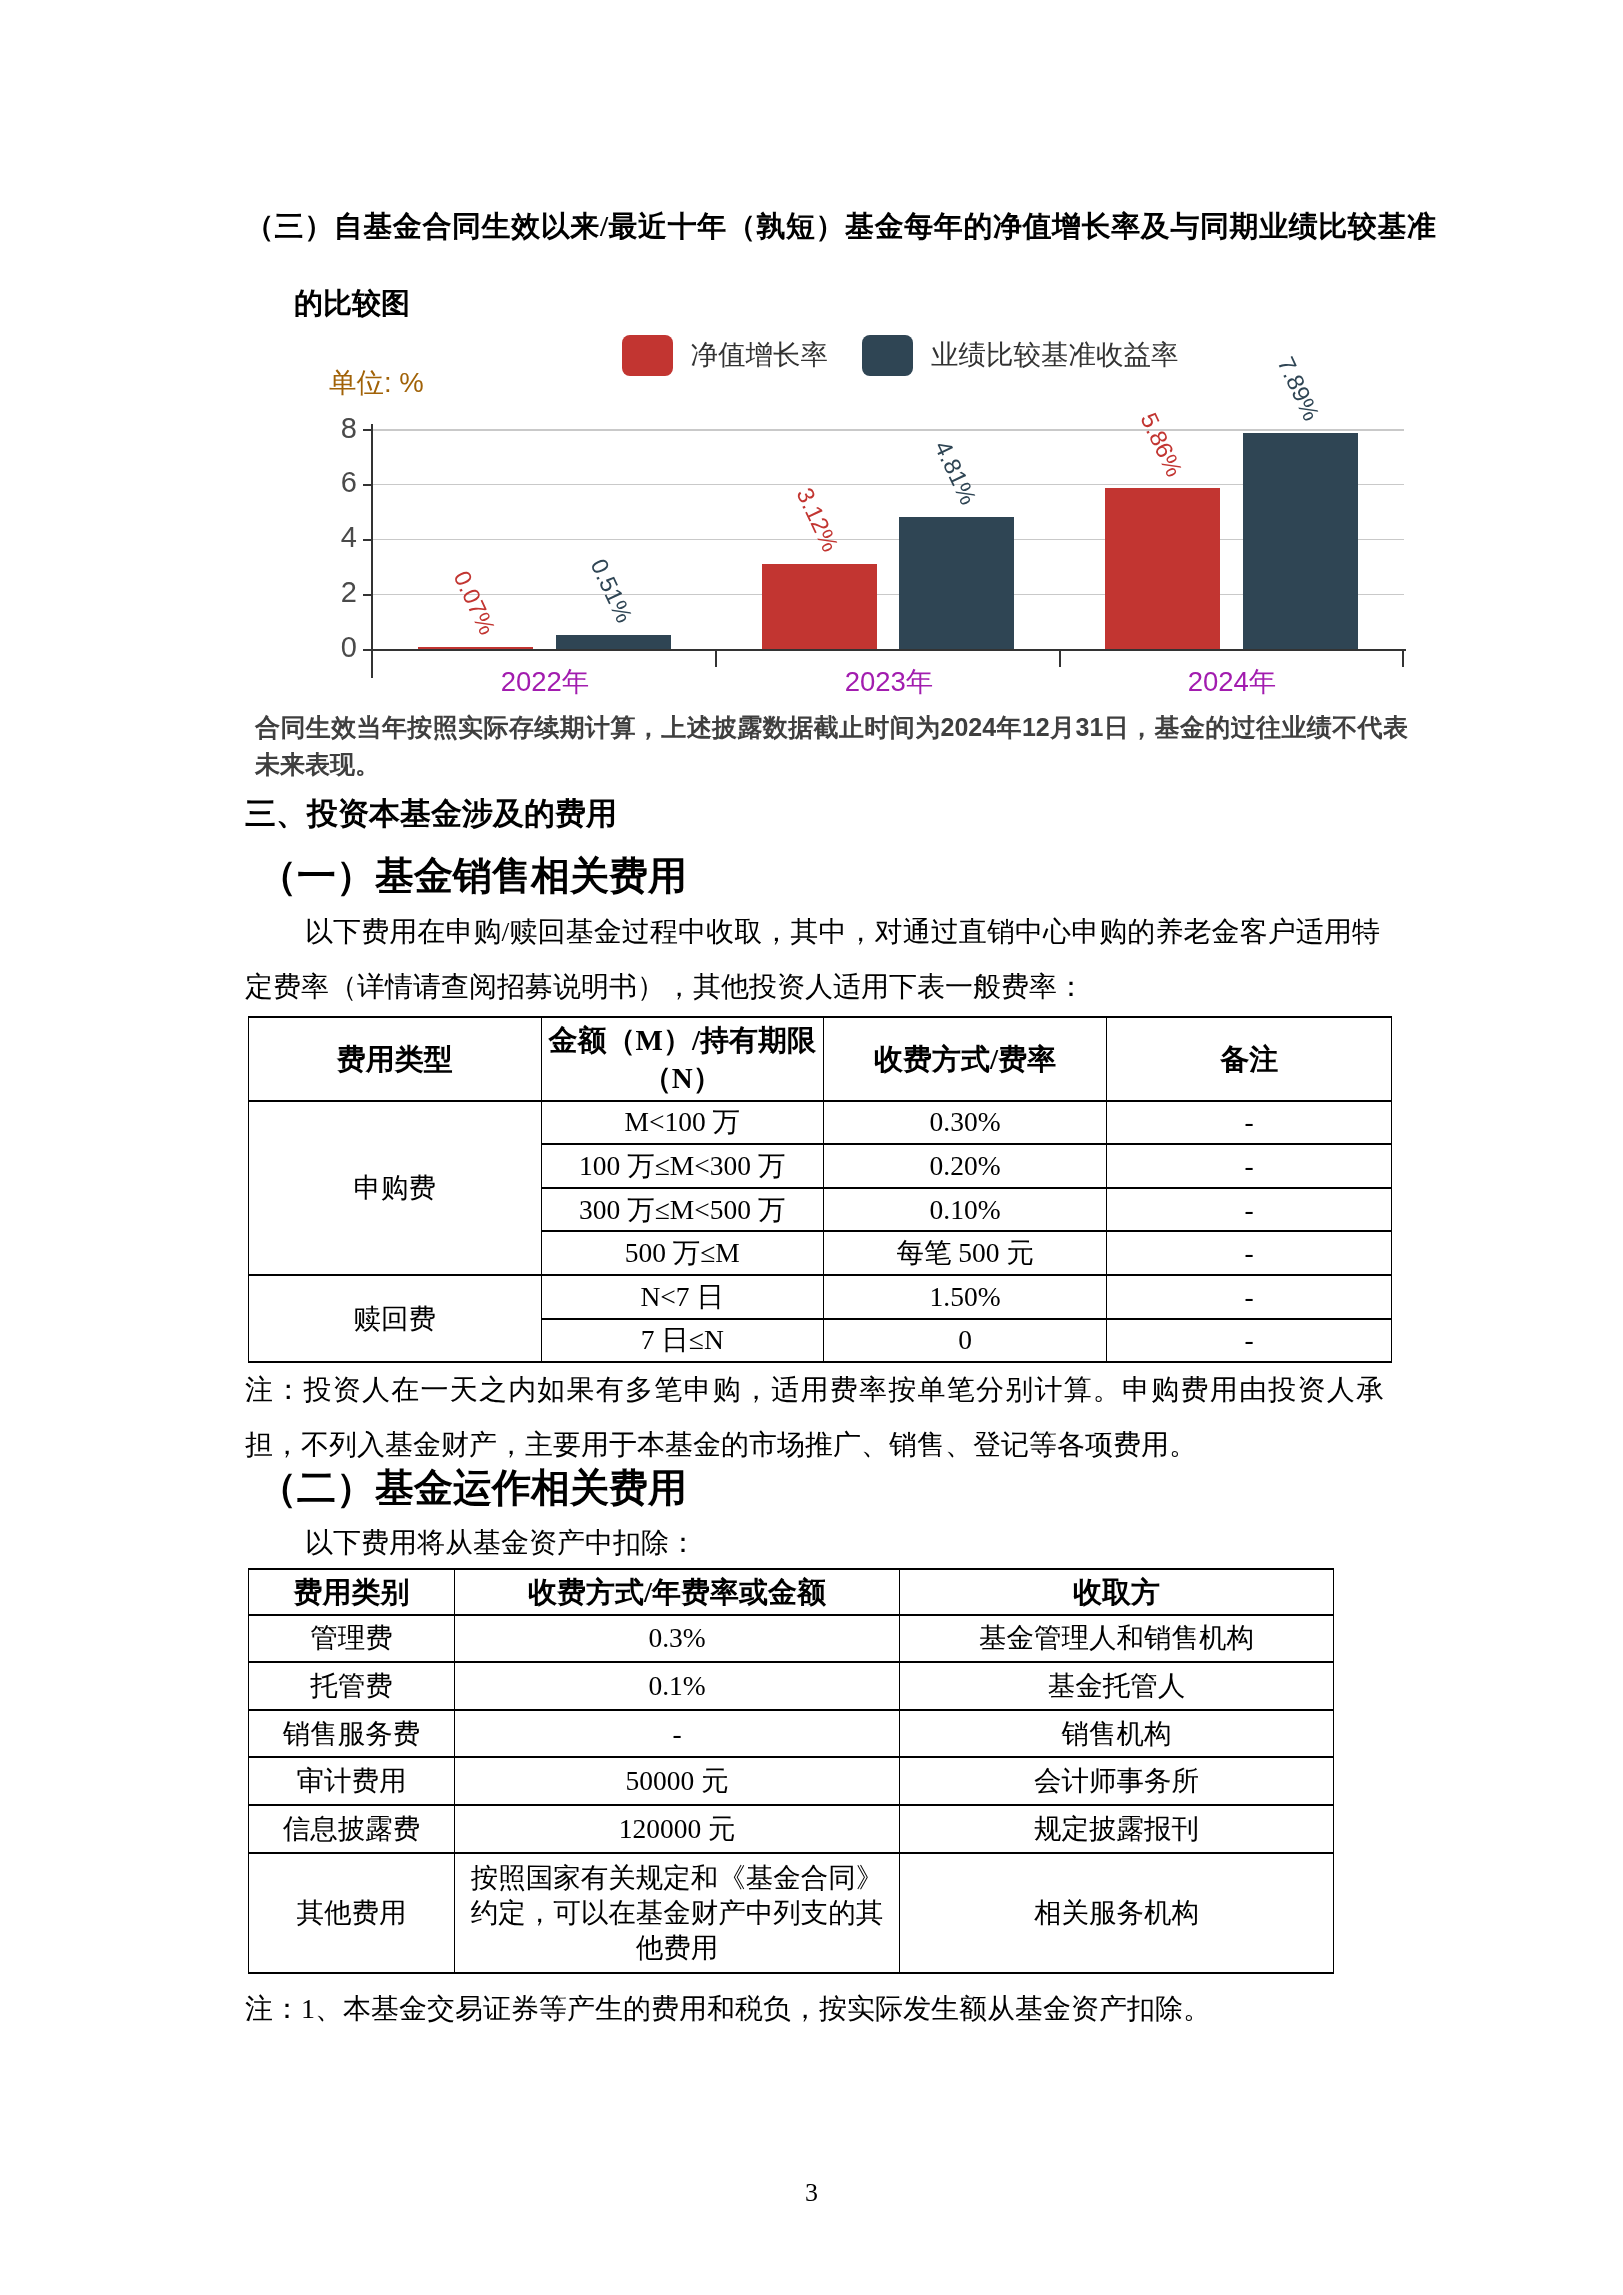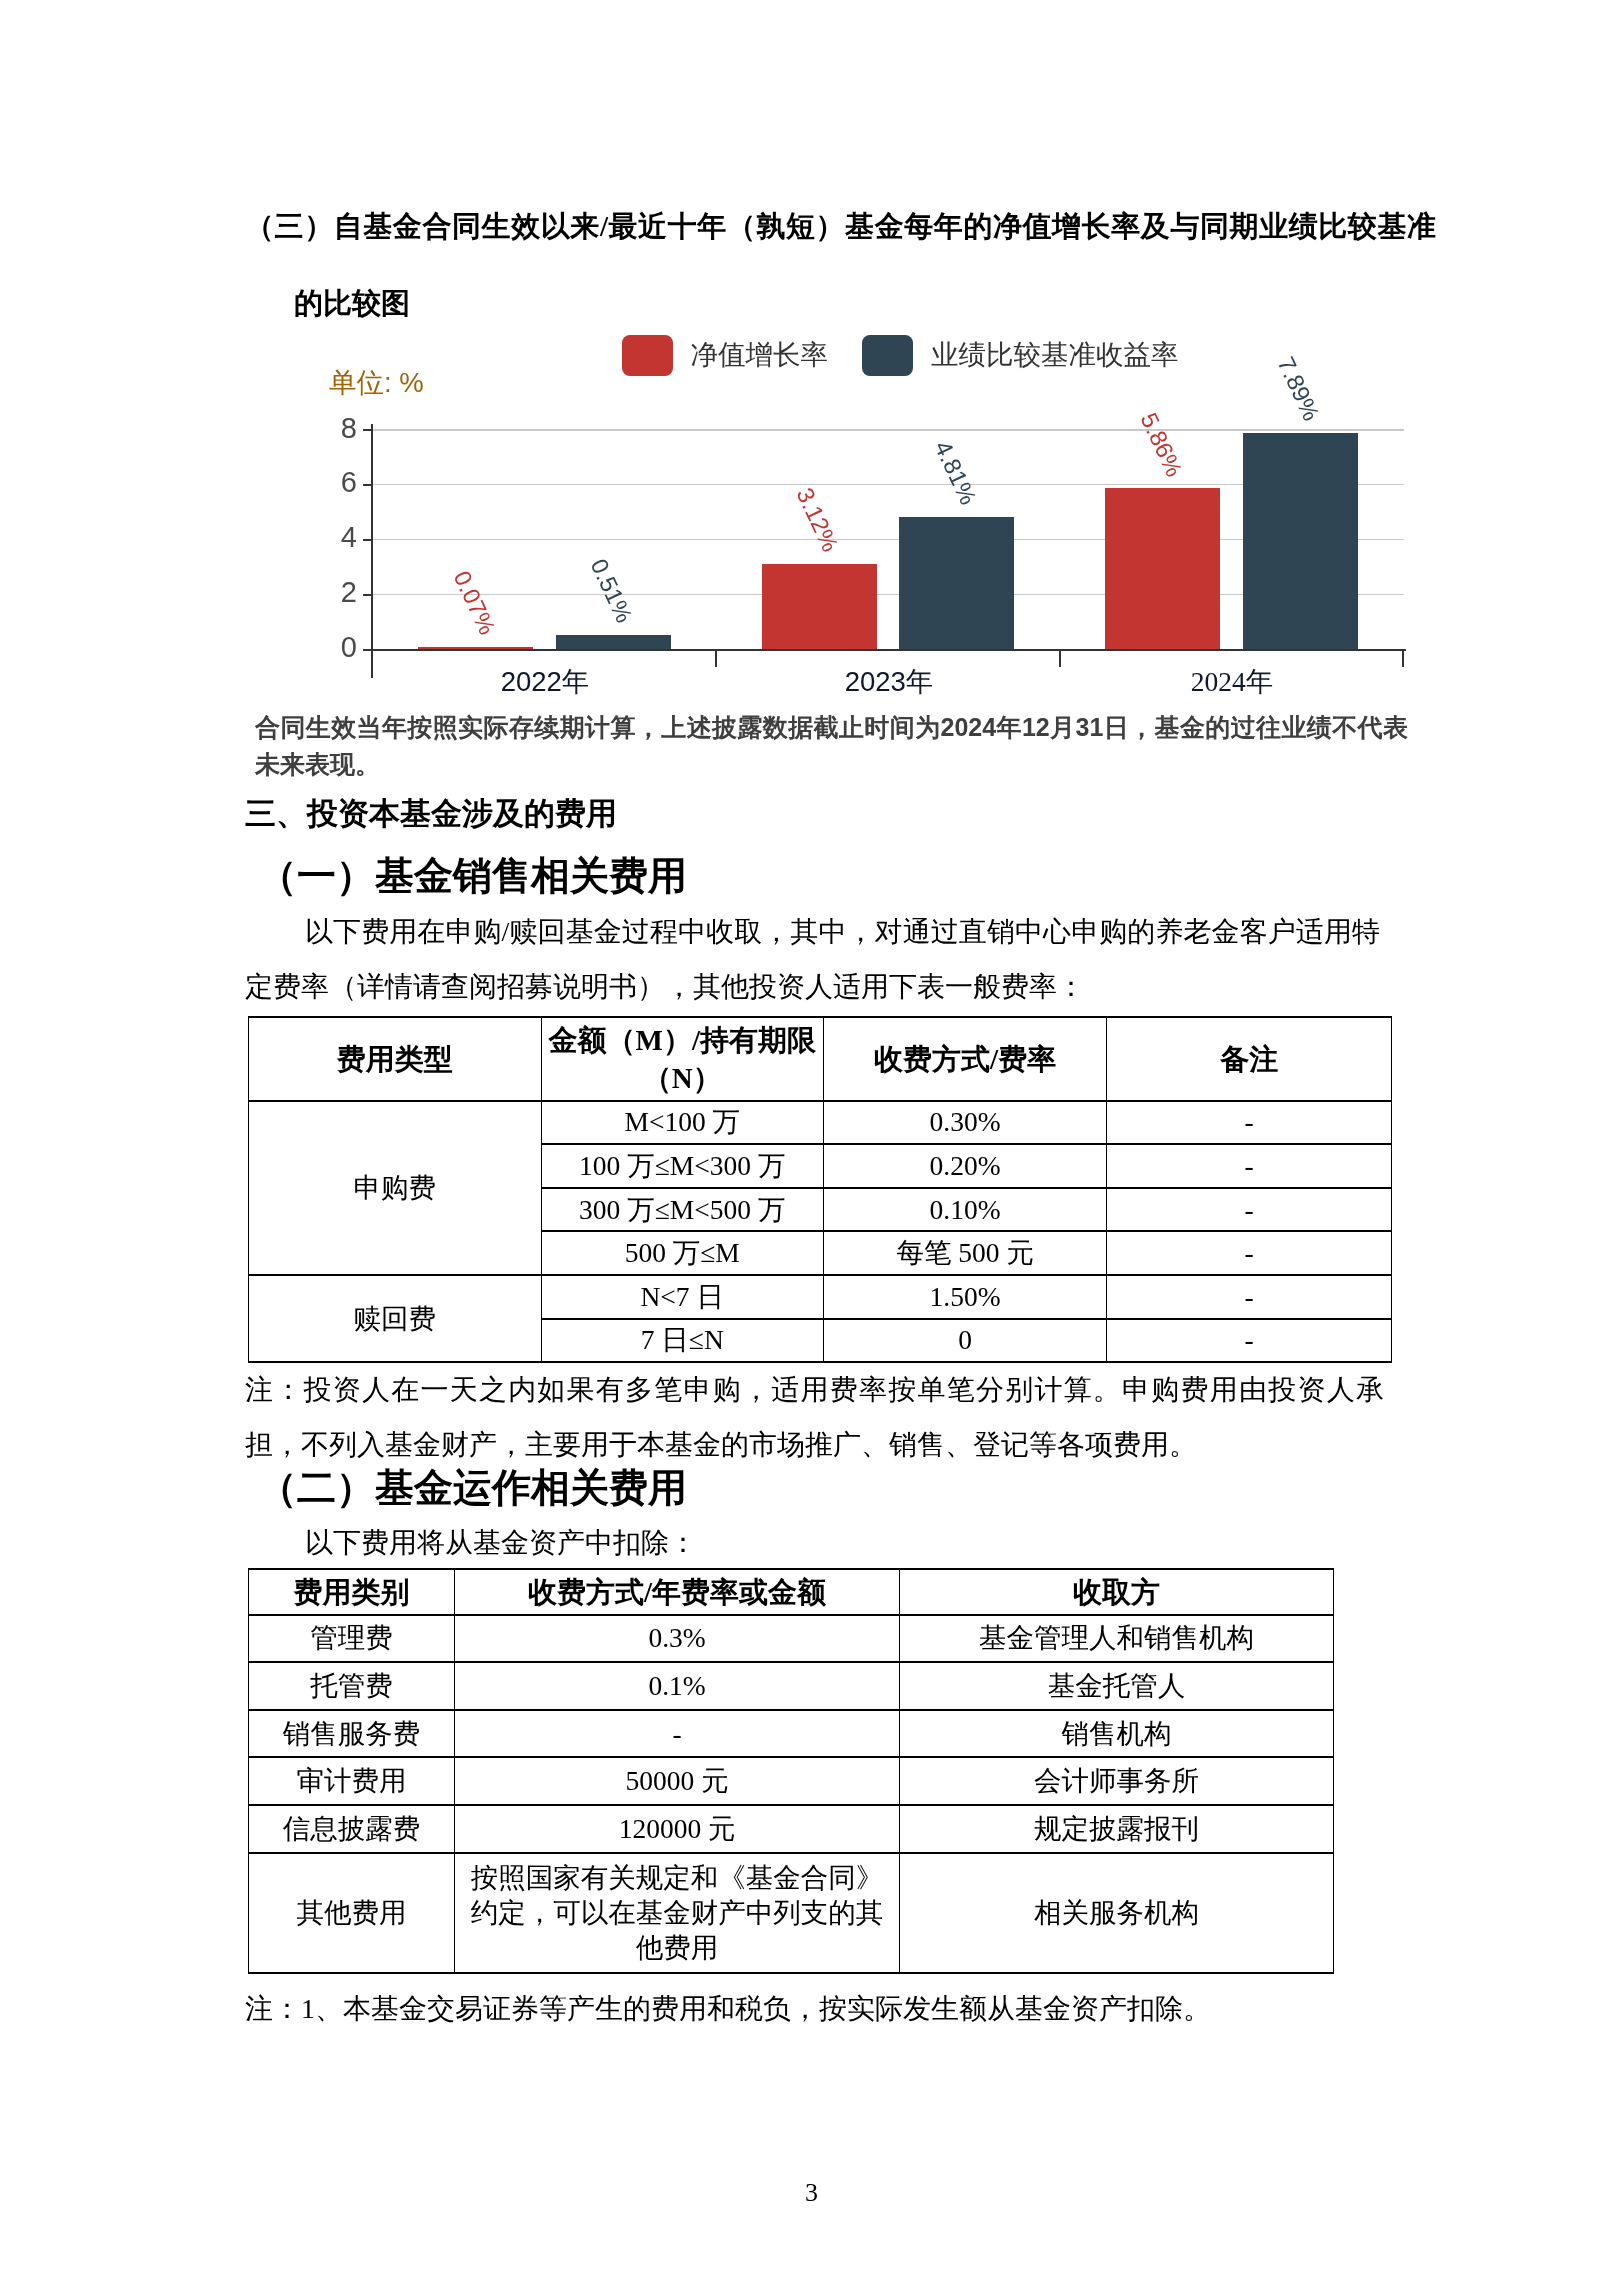--- a/index.html
+++ b/index.html
@@ -57,21 +57,21 @@
   .legend-chip{width:51px;height:41px;border-radius:7.9px;background:#888;}
   .legend-label{font-size:27.5px;color:#333;}
   #unit-label{position:absolute;left:329px;top:38px;font-size:27.5px;color:#a16207;}
   #plot{position:absolute;left:373px;top:103px;width:1031px;height:219px;}
   .gridline{position:absolute;left:0;width:1031px;height:1.3px;background:#c9c9c9;}
   .y-axis{position:absolute;left:-2px;top:-6.5px;width:2px;height:254px;background:#333;}
   .x-axis{position:absolute;left:-2px;top:219px;width:1035px;height:2px;background:#333;}
   .ytick{position:absolute;left:-10.5px;width:9.2px;height:2px;background:#333;}
   .ytick-label{position:absolute;left:-72px;width:56px;text-align:right;font-size:29px;color:#4a4a4a;}
   .xtick{position:absolute;top:219px;width:2px;height:17.7px;background:#333;}
-  .xcat-label{position:absolute;top:234px;text-align:center;font-size:27.5px;color:#0f172a;}
+  .xcat-label{position:absolute;top:234px;text-align:center;font-size:27.5px;color:#a21caf;}
   .bar{position:absolute;bottom:0;width:115px;}
   .bar-label{
     position:absolute;white-space:nowrap;font-size:23.6px;
     transform-origin:100% 100%;transform:rotate(65deg);
   }
 
   #page-number{left:0;top:2178px;width:1623px;text-align:center;font-size:26px;}
 </style>
 </head>
 <body>
@@ -104,21 +104,21 @@
       <div class="gridline" style="top: 54px;"></div>
       <div class="ytick" style="top: 54px;"></div>
       <div class="ytick-label" style="top: 36px;">6</div>
       <div class="gridline" style="top: -0.7px;"></div>
       <div class="ytick" style="top: -0.7px;"></div>
       <div class="ytick-label" style="top: -18.3px;">8</div>
       <div class="xcat-label" style="left: 0px; width: 344px;">2022年</div>
       <div class="xtick" style="left: 342px;"></div>
       <div class="xcat-label" style="left: 344px; width: 344px;">2023年</div>
       <div class="xtick" style="left: 686px;"></div>
-      <div class="xcat-label" style="left: 687px; width: 344px; font-family: Liberation Serif, serif;">2024年</div>
+      <div class="xcat-label" style="left: 687px; width: 344px;">2024年</div>
       <div class="xtick" style="left: 1029px;"></div>
       <div class="bar" style="left: 45px; height: 1.9px; background: rgb(194, 53, 49);"></div>
       <div class="bar-label" style="right: 928px; bottom: 9.8px; color: rgb(194, 53, 49); transform: rotate(65deg);">0.07%</div>
       <div class="bar" style="left: 389px; height: 85px; background: rgb(194, 53, 49);"></div>
       <div class="bar-label" style="right: 585px; bottom: 93px; color: rgb(194, 53, 49); transform: rotate(65deg);">3.12%</div>
       <div class="bar" style="left: 732px; height: 161px; background: rgb(194, 53, 49);"></div>
       <div class="bar-label" style="right: 241px; bottom: 168px; color: rgb(194, 53, 49); transform: rotate(65deg);">5.86%</div>
       <div class="bar" style="left: 183px; height: 14px; background: rgb(47, 69, 84);"></div>
       <div class="bar-label" style="right: 791px; bottom: 22px; color: rgb(47, 69, 84); transform: rotate(65deg);">0.51%</div>
       <div class="bar" style="left: 526px; height: 132px; background: rgb(47, 69, 84);"></div>

